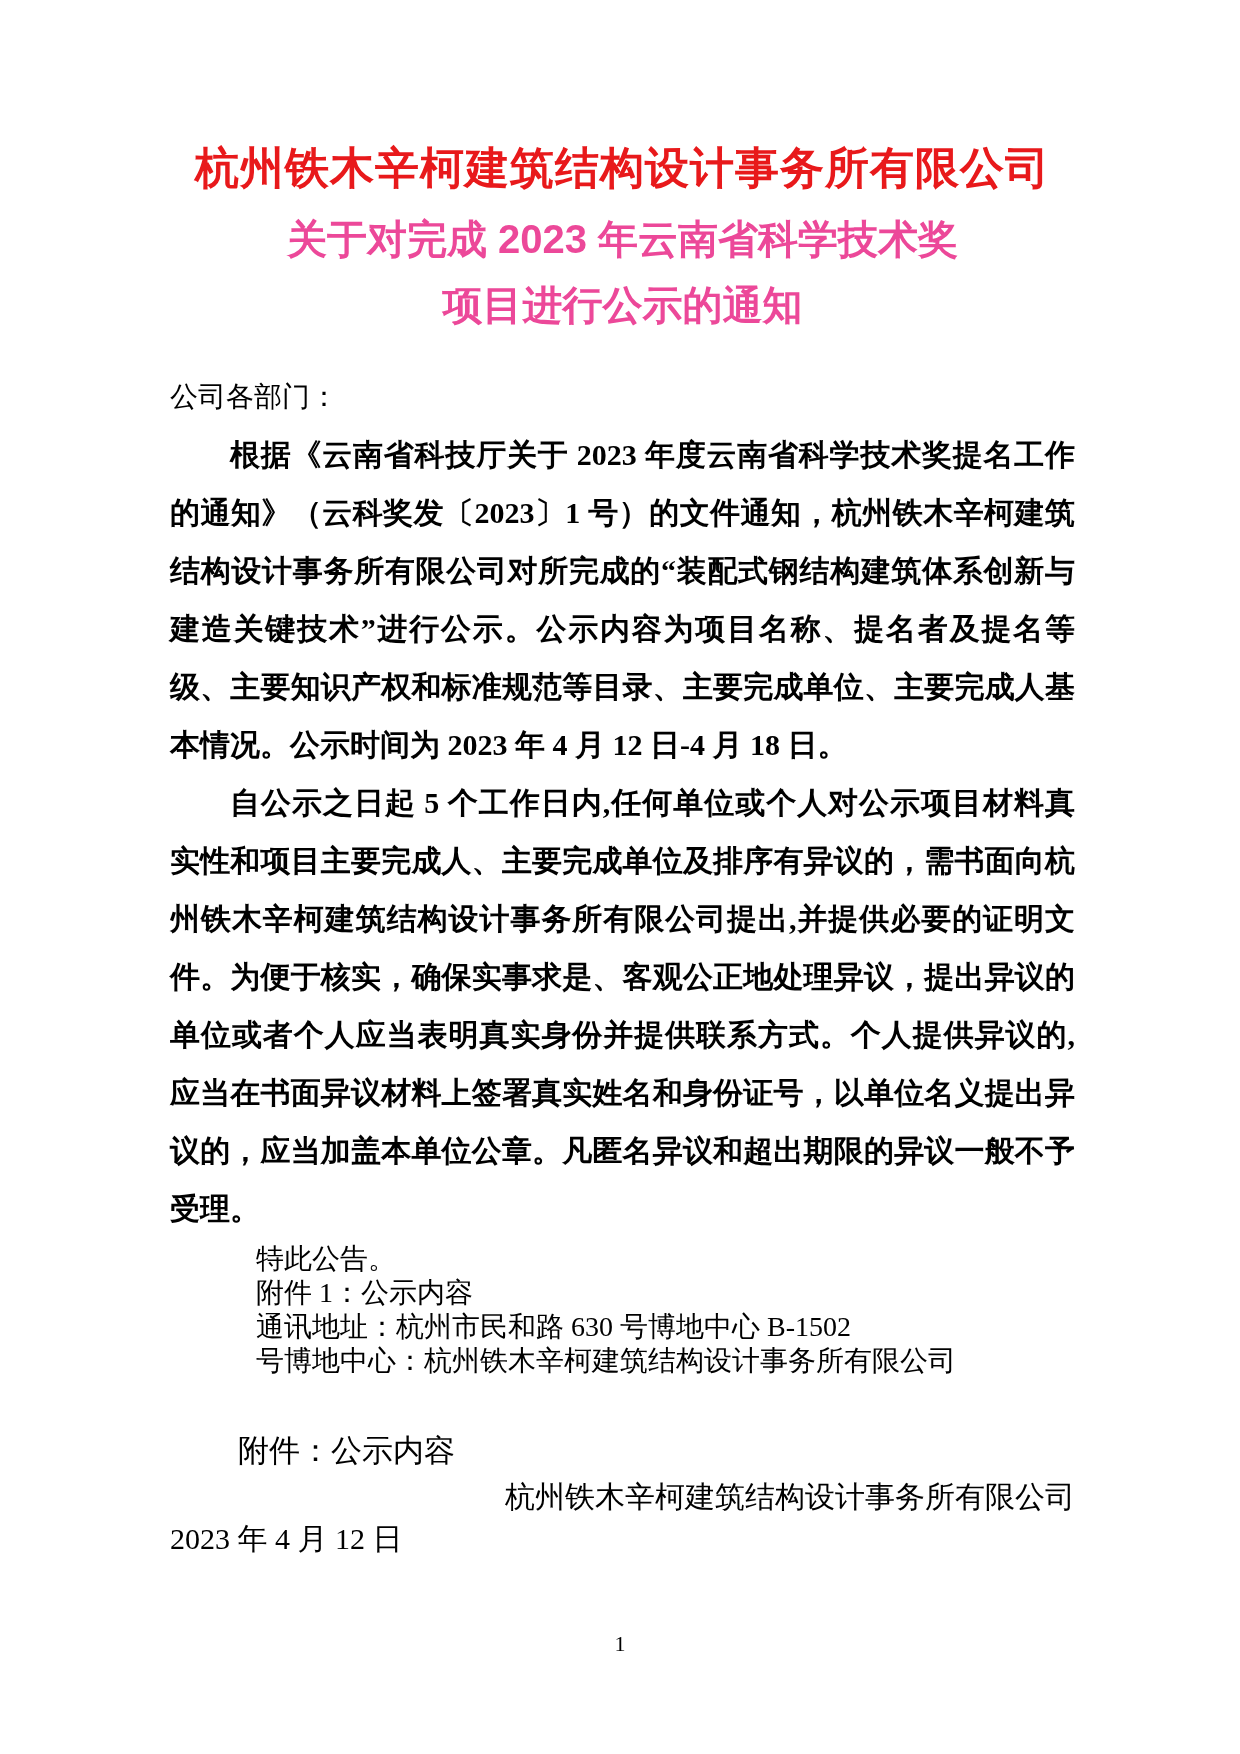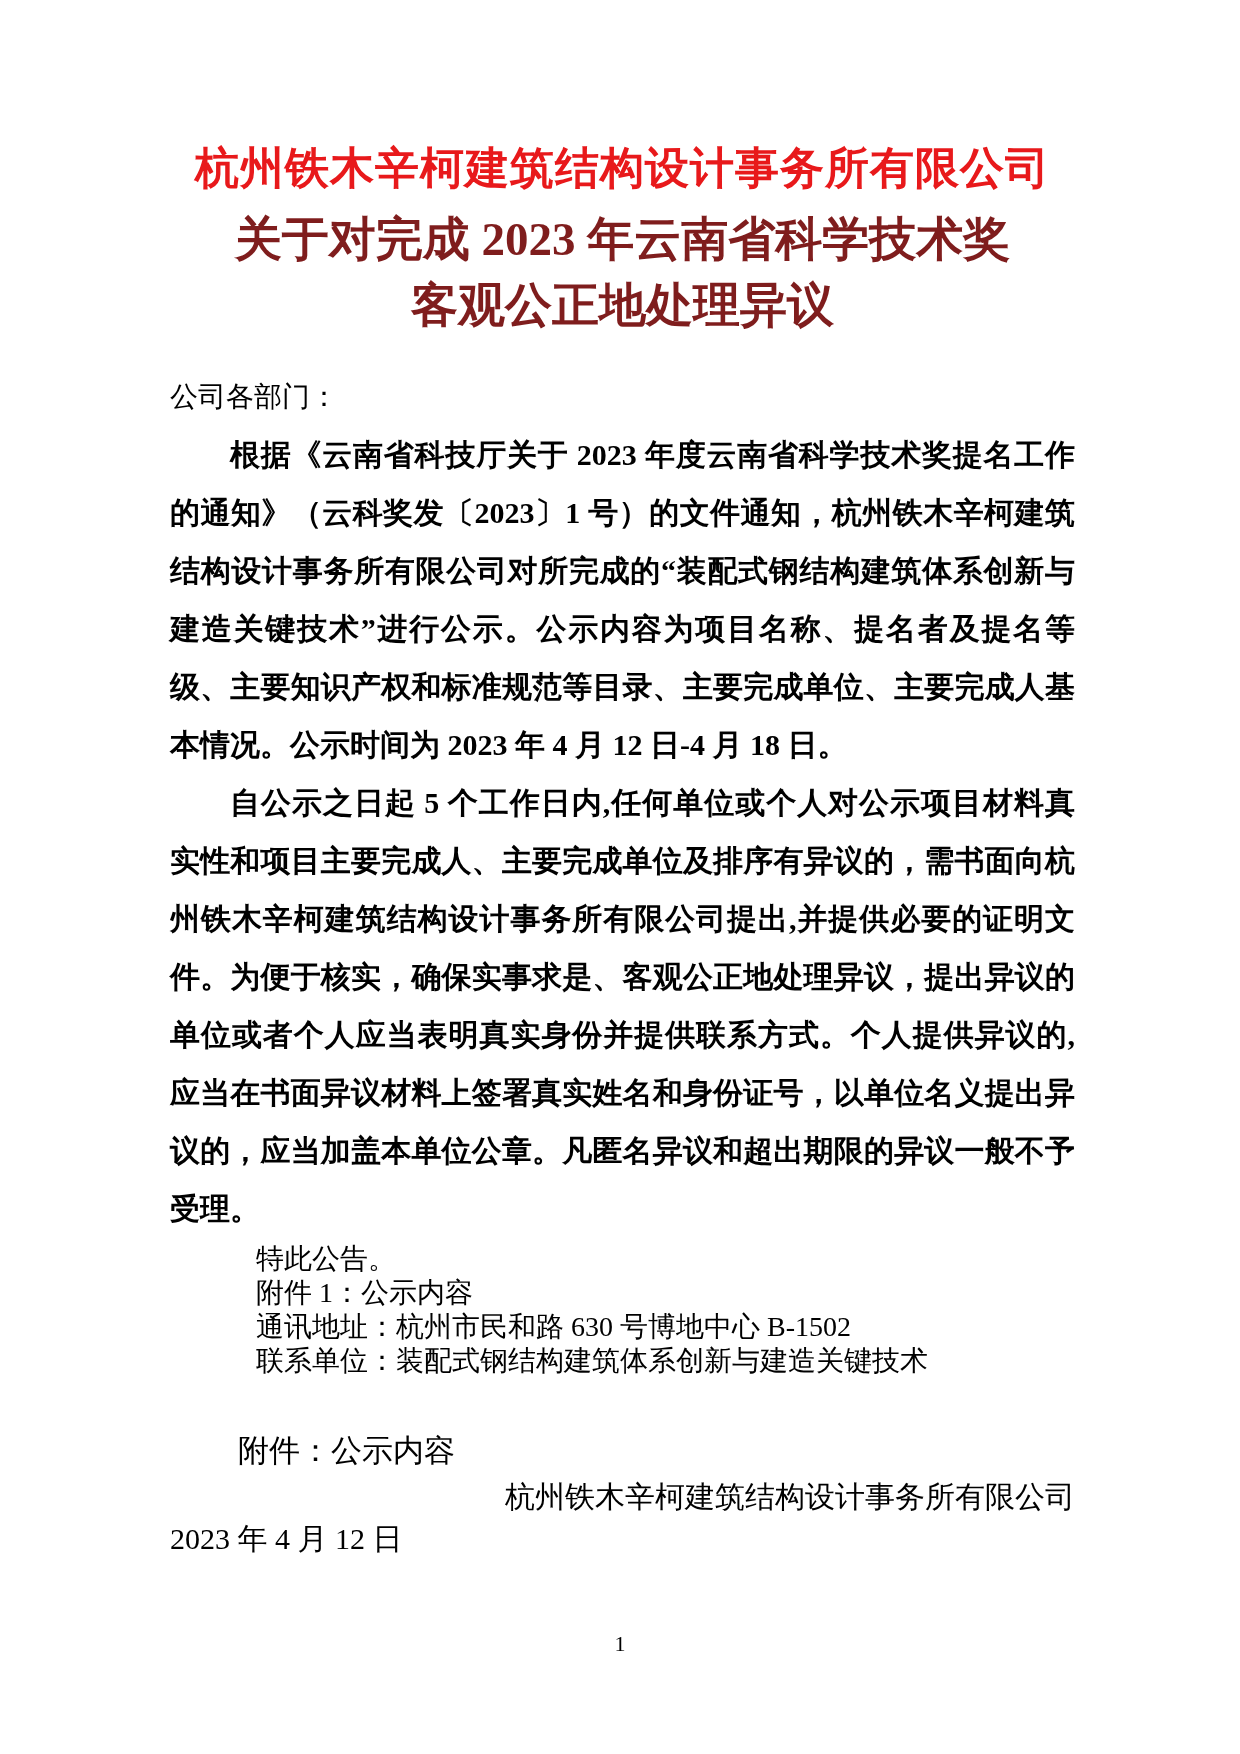--- a/index.html
+++ b/index.html
@@ -28,26 +28,26 @@
     margin: 0 0 10px 0;
     font-family: "Liberation Sans", "DejaVu Sans", sans-serif;
     font-weight: bold;
     font-size: 44px;
     line-height: 56px;
     text-align: center;
     letter-spacing: 1px;
   }
   .title-black {
     margin: 0;
-    font-family: Liberation Serif, serif;
+    font-family: Liberation Sans, sans-serif;
     font-weight: bold;
-    font-size: 47px;
+    font-size: 40px;
     line-height: 66px;
     text-align: center;
-    color: #7f1d1d;
+    color: #ec4899;
   }
   .salutation {
     margin: 30px 0 0 0;
     font-size: 28px;
     line-height: 58px;
   }
   .body-para {
     margin: 0;
     font-size: 30px;
     line-height: 58px;
@@ -96,33 +96,33 @@
 </head>
 <body>
 
 <div class="page">
   <div class="content">
 
     <h1 class="title-red" style="color: rgb(232, 25, 27);">杭州铁木辛柯建筑结构设计事务所有限公司</h1>
 
     <h2 class="title-black">关于对完成 2023 年云南省科学技术奖</h2>
 
-    <h2 class="title-black">客观公正地处理异议</h2>
+    <h2 class="title-black">项目进行公示的通知</h2>
 
     <p class="salutation">公司各部门：</p>
 
     <p class="body-para">根据《云南省科技厅关于 2023 年度云南省科学技术奖提名工作的通知》（云科奖发〔2023〕1 号）的文件通知，杭州铁木辛柯建筑结构设计事务所有限公司对所完成的“装配式钢结构建筑体系创新与建造关键技术”进行公示。公示内容为项目名称、提名者及提名等级、主要知识产权和标准规范等目录、主要完成单位、主要完成人基本情况。公示时间为 2023 年 4 月 12 日-4 月 18 日。</p>
 
     <p class="body-para">自公示之日起 5 个工作日内,任何单位或个人对公示项目材料真实性和项目主要完成人、主要完成单位及排序有异议的，需书面向杭州铁木辛柯建筑结构设计事务所有限公司提出,并提供必要的证明文件。为便于核实，确保实事求是、客观公正地处理异议，提出异议的单位或者个人应当表明真实身份并提供联系方式。个人提供异议的,应当在书面异议材料上签署真实姓名和身份证号，以单位名义提出异议的，应当加盖本单位公章。凡匿名异议和超出期限的异议一般不予受理。</p>
 
     <div class="closing-block">
       <p class="closing-line">特此公告。</p>
       <p class="closing-line">附件 1：公示内容</p>
       <p class="closing-line">通讯地址：杭州市民和路 630 号博地中心 B-1502</p>
-      <p class="closing-line">联系单位：装配式钢结构建筑体系创新与建造关键技术</p>
+      <p class="closing-line">号博地中心：杭州铁木辛柯建筑结构设计事务所有限公司</p>
     </div>
 
     <p class="attachment-line">附件：公示内容</p>
 
     <p class="signature-company">杭州铁木辛柯建筑结构设计事务所有限公司</p>
 
     <p class="signature-date">2023 年 4 月 12 日</p>
 
   </div>
 

